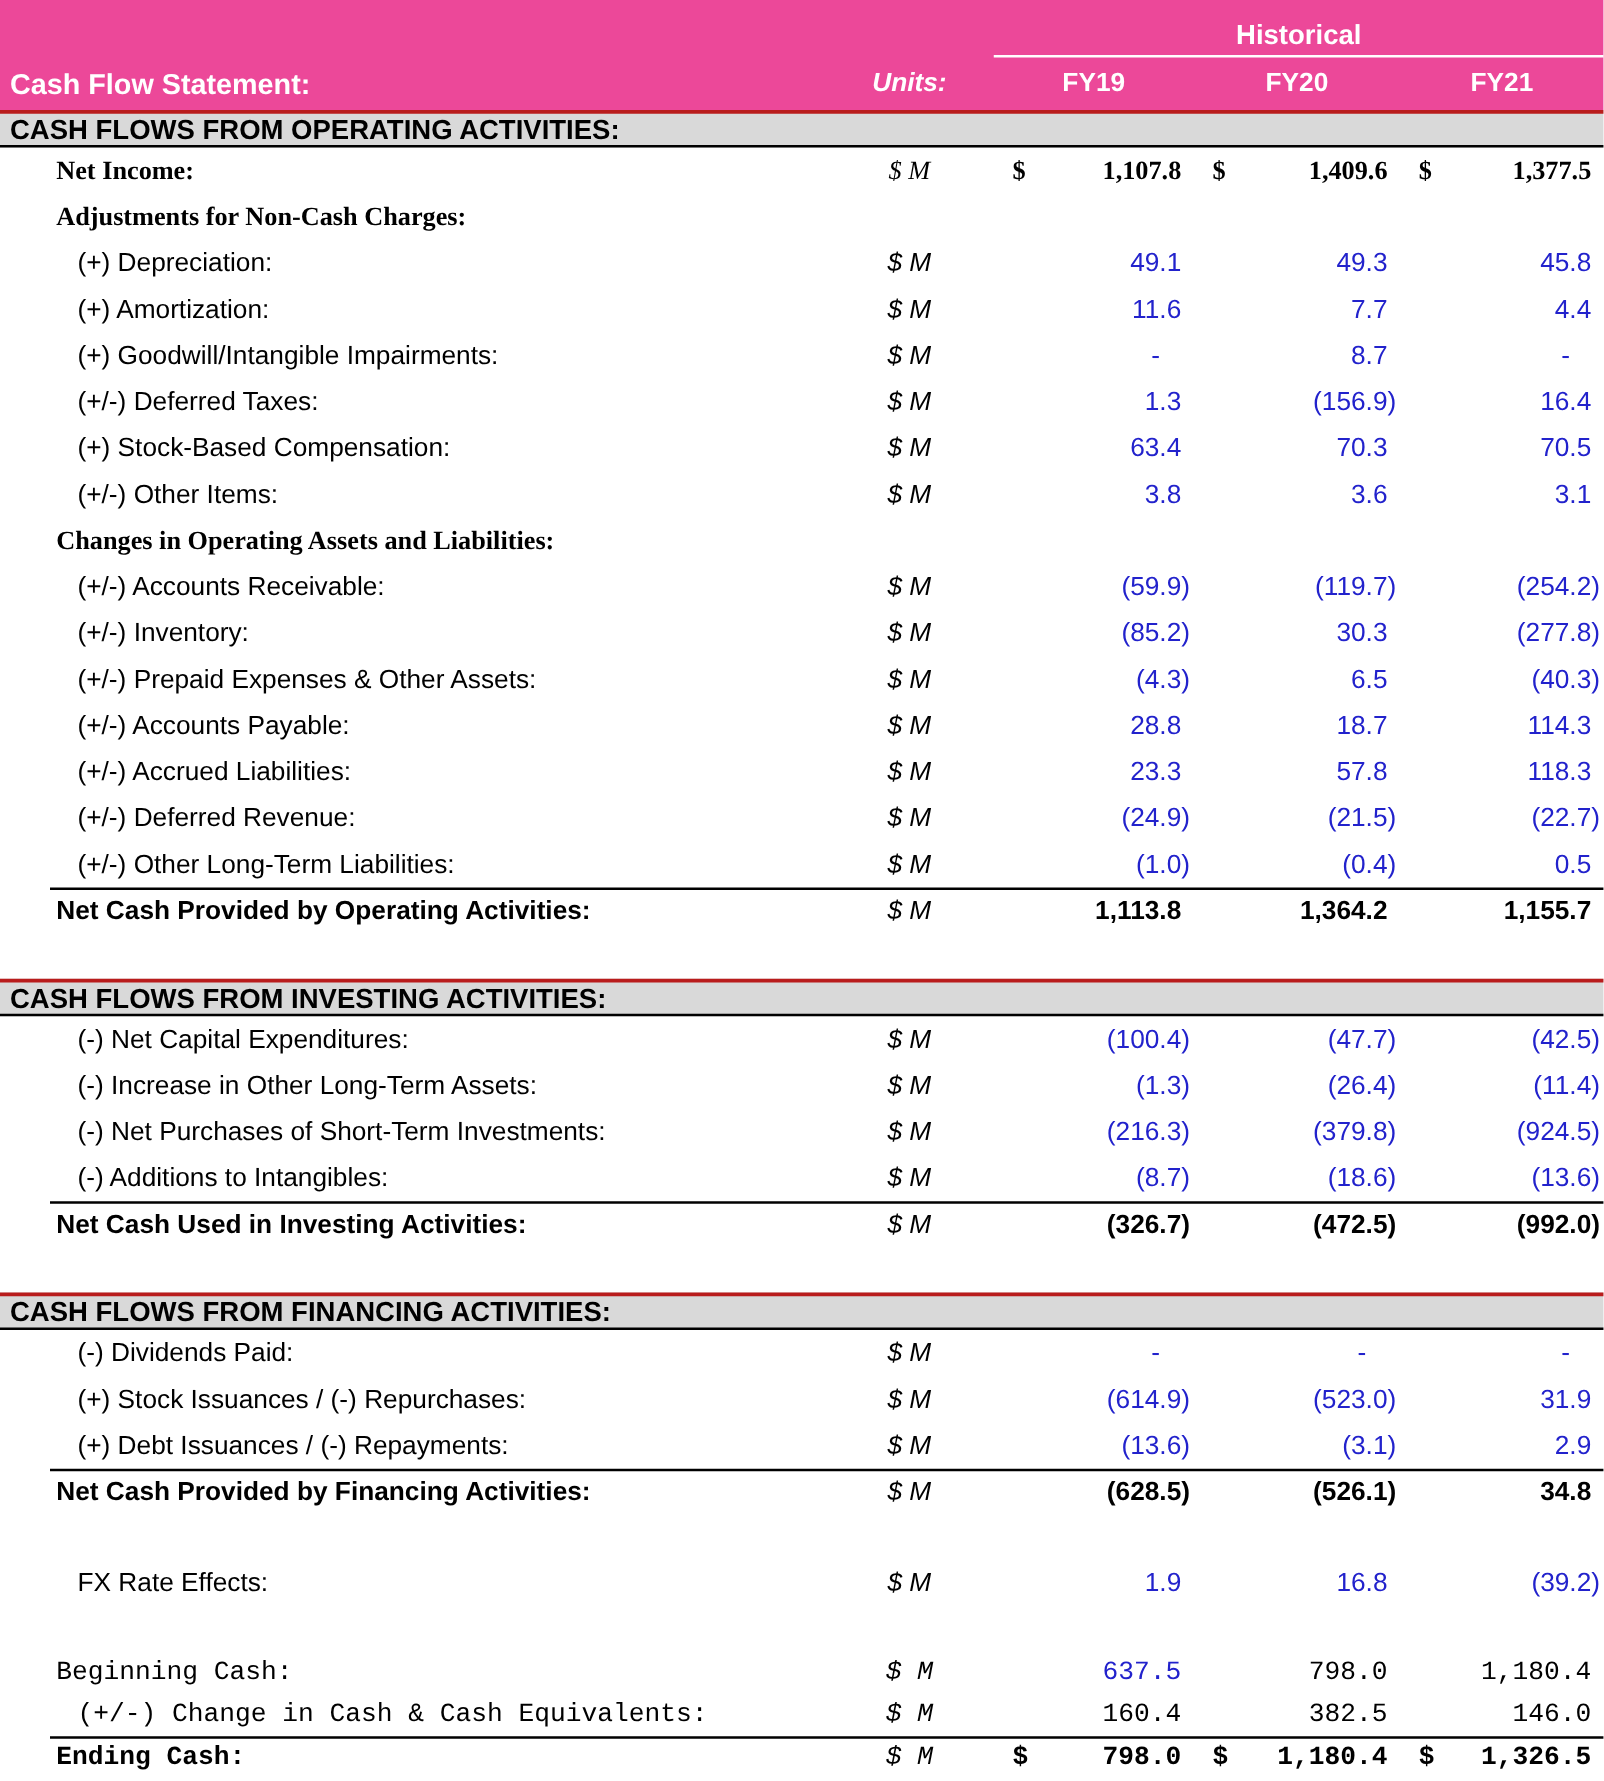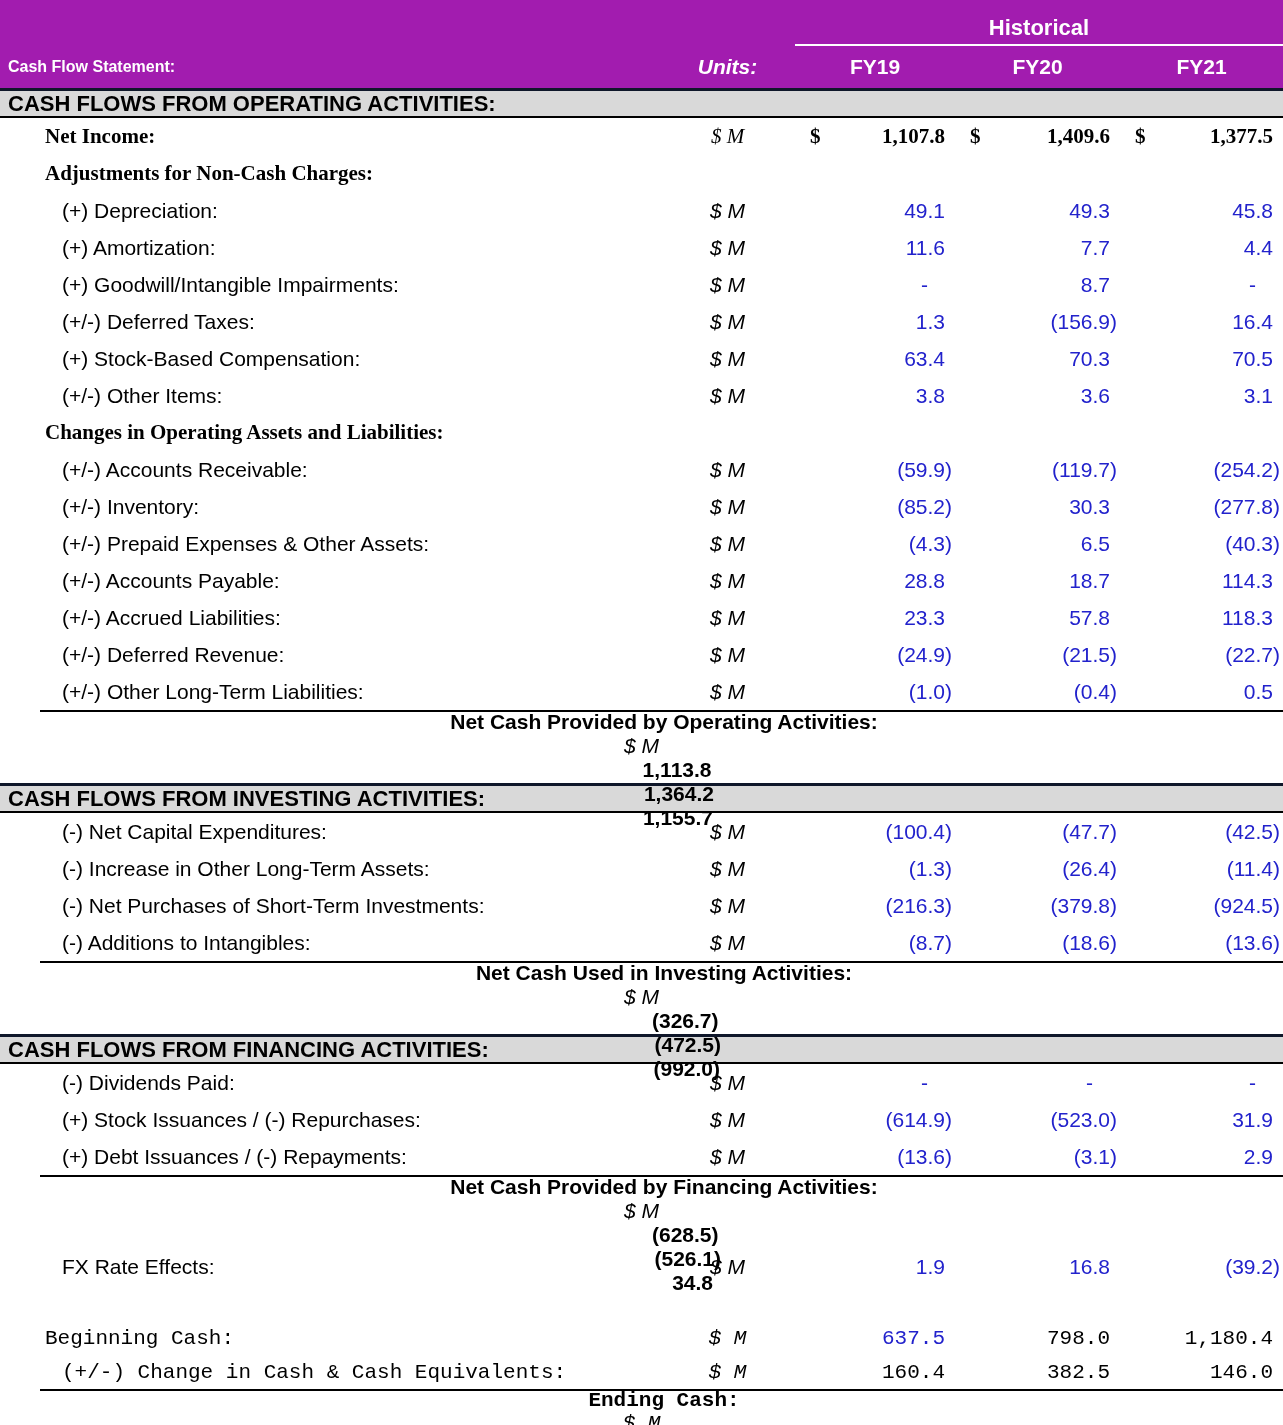--- a/index.html
+++ b/index.html
@@ -1,38 +1,38 @@
 <!DOCTYPE html>
 <html><head>
 <meta charset="utf-8">
 <style>
   html,body{margin:0;padding:0;background:#fff;}
   #app{
     width:1283px;height:1425px;overflow:hidden;background:#fff;
     font-family:"Liberation Sans",sans-serif;color:#000;position:relative;
   }
   
-  .hdr{height:88px;background:#a21caf;color:#fff;}
+  .hdr{height:88px;background:#ec4899;color:#fff;}
   .hdr-r1{height:46px;display:flex;align-items:flex-end;}
   .hdr-spacer{flex:1;}
   .hdr-hist{width:488px;text-align:center;font-weight:bold;font-size:22px;
     border-bottom:2px solid #fff;padding-bottom:3px;}
   .hdr-r2{height:42px;display:flex;align-items:center;}
-  .hdr-title{flex:1;padding-left:8px;font-weight:bold;font-size:16px;}
+  .hdr-title{flex:1;padding-left:8px;font-weight:bold;font-size:23px;}
   .hdr-units{width:135px;text-align:center;font-weight:bold;font-style:italic;font-size:21px;}
   .hdr-fy{text-align:center;font-weight:bold;font-size:21px;}
   .w1{width:160px;} .w2{width:165px;} .w3{width:163px;}
   
-  .section-bar{height:25px;background:#D9D9D9;border-top:3px solid #0f172a;border-bottom:2px solid #000;
+  .section-bar{height:25px;background:#D9D9D9;border-top:3px solid #b91c1c;border-bottom:2px solid #000;
     display:flex;align-items:center;padding-left:8px;font-weight:bold;font-size:22px;}
   
   .row{display:flex;align-items:center;height:37px;font-size:21px;}
   .row.compact{height:34px;font-family:Liberation Mono, monospace;}
   .row.bold{font-weight:bold;font-family:Liberation Serif, serif;}
-  .row.total{position:relative;font-weight:bold;flex-direction:column;}
+  .row.total{position:relative;font-weight:bold;}
   .row.total::before{content:"";position:absolute;left:40px;right:0;top:0;border-top:2px solid #000;}
   .c-label{flex:1;white-space:nowrap;}
   .ind1{padding-left:45px;} .ind2{padding-left:62px;}
   .c-units{width:135px;text-align:center;font-style:italic;font-weight:normal;font-size:21px;}
   .c-val{display:flex;justify-content:flex-end;align-items:center;white-space:nowrap;}
   .c-val.with-d{justify-content:space-between;}
   .dsign{padding-left:15px;}
   .num.plain{padding-right:10px;margin-left:23px;}
   .num.paren{padding-right:3px;}
   .num.dash{padding-right:27px;}

